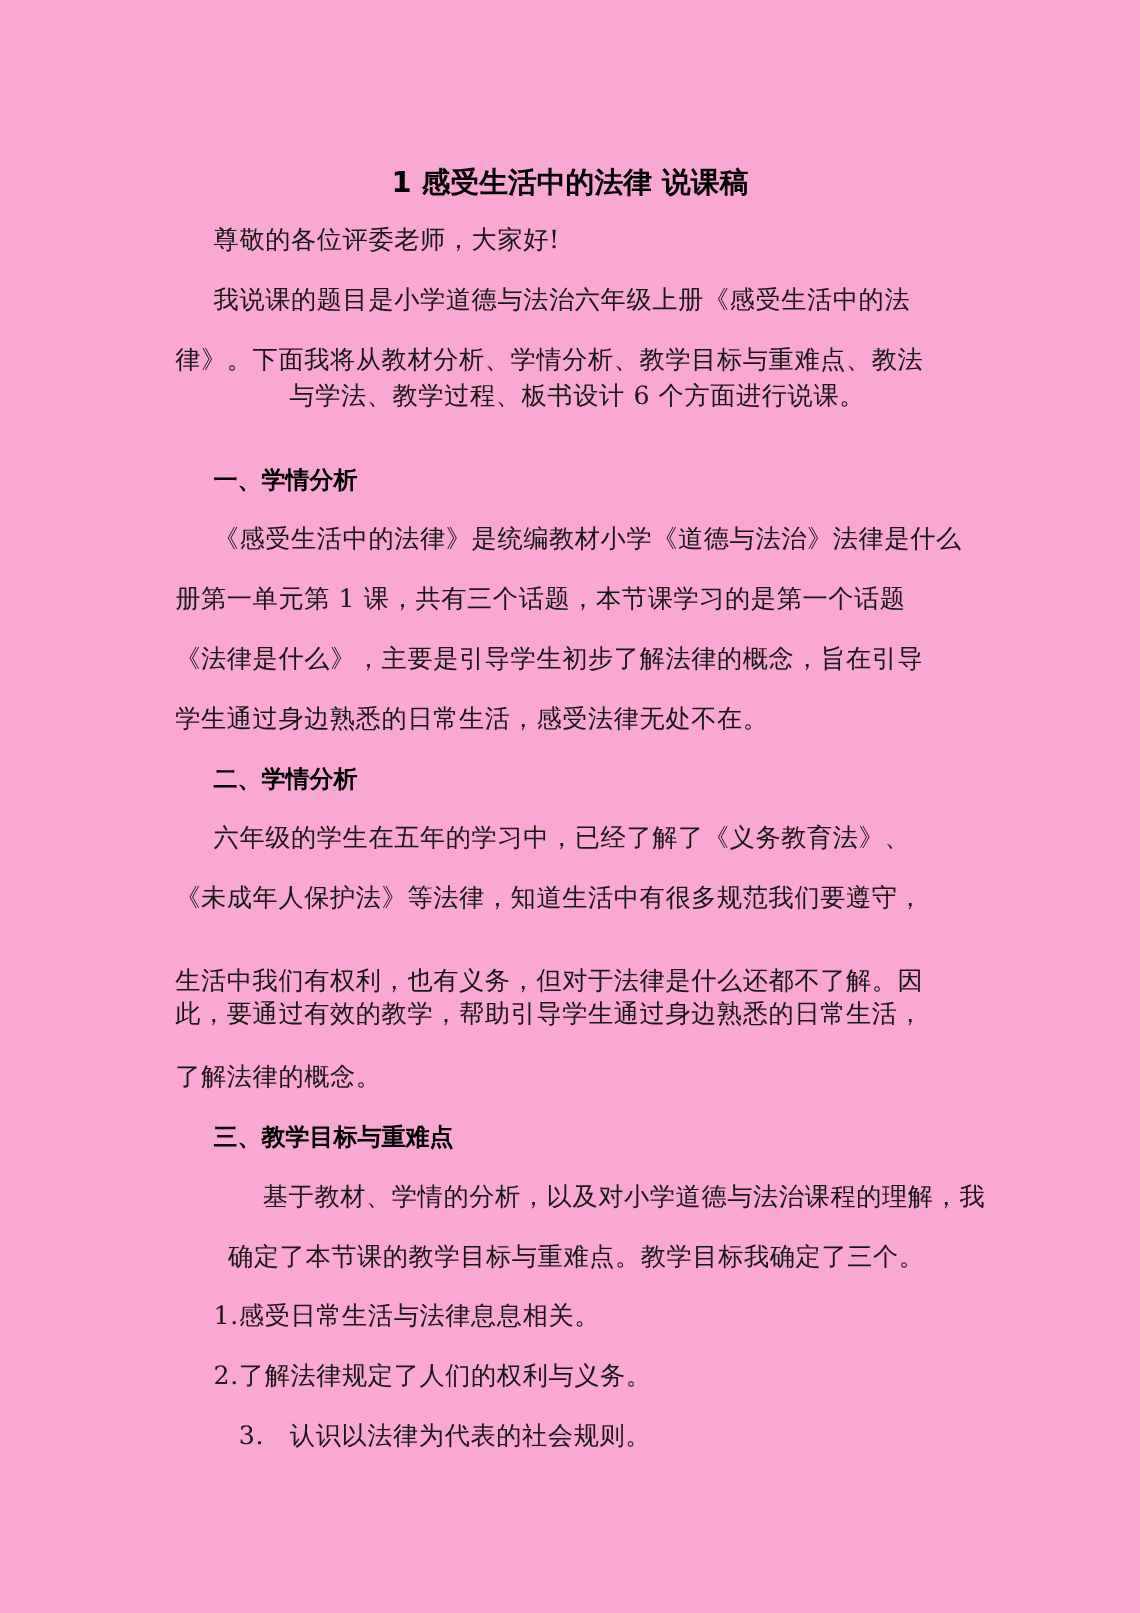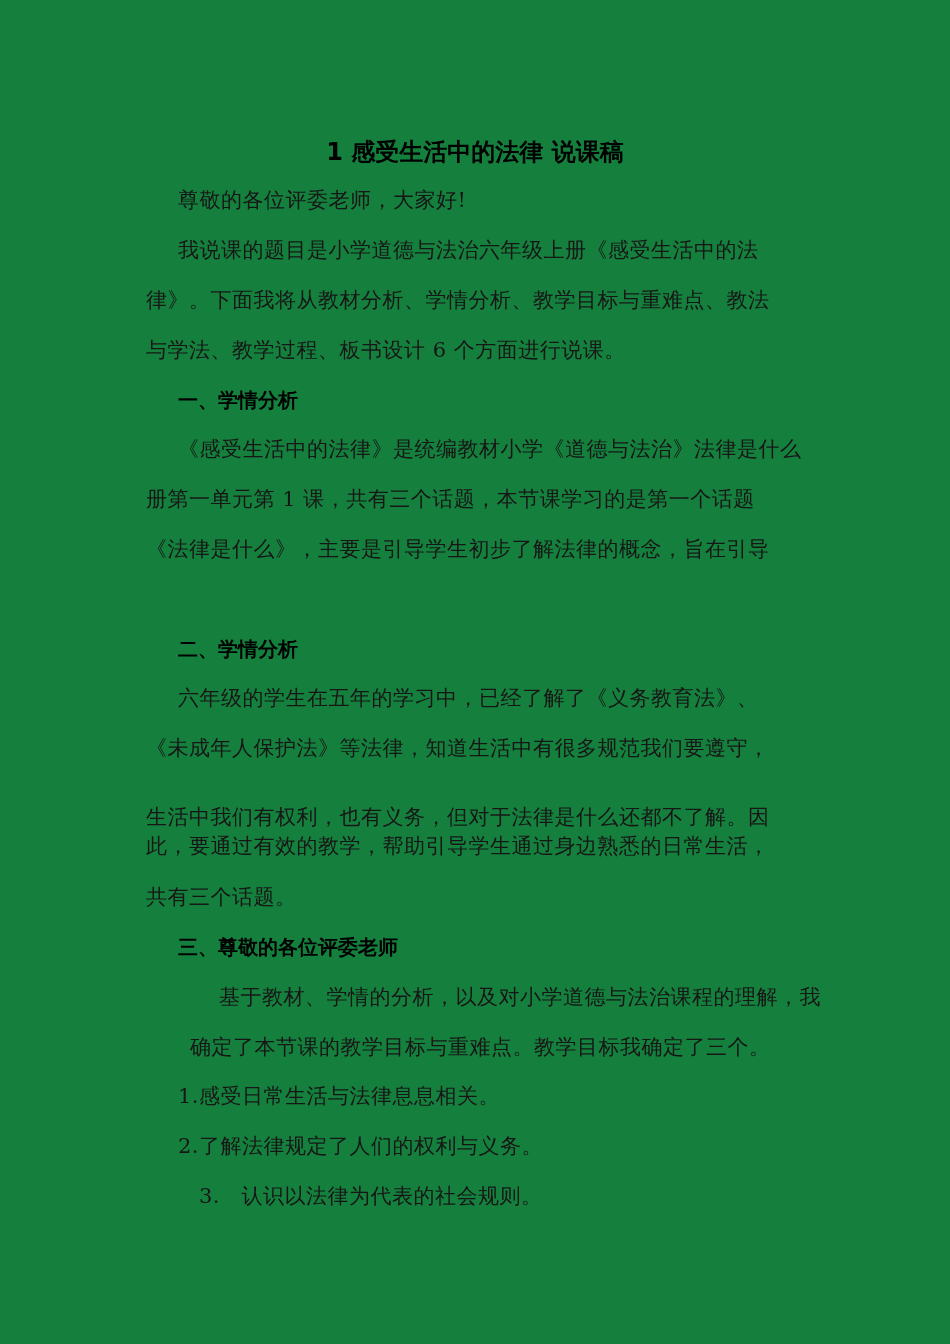--- a/index.html
+++ b/index.html
@@ -12,21 +12,21 @@
       height: 1344px;
       position: relative;
       overflow: hidden;
       font-family: "DejaVu Serif", "Liberation Serif", serif;
       color: #111111;
     }
     .page {
       position: absolute;
       left: 0; top: 0;
       width: 950px; height: 1344px;
-      background: #15803d;
+      background: #f9a8d4;
     }
     .title {
       position: absolute;
       left: 0; width: 950px;
       top: 134px;
       text-align: center;
       font-family: "DejaVu Sans", "Liberation Sans", sans-serif;
       font-weight: bold;
       font-size: 24px;
       line-height: 36px;
@@ -58,34 +58,35 @@
 <body>
 
 <div class="page">
 
   <div class="title">1 感受生活中的法律 说课稿</div>
 
   <div class="line indent" style="top:185px;">尊敬的各位评委老师，大家好!</div>
 
   <div class="line indent" style="top:235px;">我说课的题目是小学道德与法治六年级上册《感受生活中的法</div>
   <div class="line" style="top:285px;">律》。下面我将从教材分析、学情分析、教学目标与重难点、教法</div>
-  <div class="line" style="top:335px;">与学法、教学过程、板书设计 6 个方面进行说课。</div>
+  <div class="line" style="top:315px;text-align:center;">与学法、教学过程、板书设计 6 个方面进行说课。</div>
 
   <div class="heading" style="top:385px;">一、学情分析</div>
   <div class="line indent" style="top:434px;">《感受生活中的法律》是统编教材小学《道德与法治》法律是什么</div>
   <div class="line" style="top:484px;">册第一单元第 1 课，共有三个话题，本节课学习的是第一个话题</div>
   <div class="line" style="top:534px;">《法律是什么》，主要是引导学生初步了解法律的概念，旨在引导</div>
+  <div class="line" style="top:584px;">学生通过身边熟悉的日常生活，感受法律无处不在。</div>
 
   <div class="heading" style="top:634px;">二、学情分析</div>
   <div class="line indent" style="top:683px;">六年级的学生在五年的学习中，已经了解了《义务教育法》、</div>
   <div class="line" style="top:733px;">《未成年人保护法》等法律，知道生活中有很多规范我们要遵守，</div>
   <div class="line" style="top:802px;">生活中我们有权利，也有义务，但对于法律是什么还都不了解。因</div>
   <div class="line" style="top:833px;font-family:Liberation Mono, monospace;">此，要通过有效的教学，帮助引导学生通过身边熟悉的日常生活，</div>
-  <div class="line" style="top:882px;">共有三个话题。</div>
+  <div class="line" style="top:882px;">了解法律的概念。</div>
 
-  <div class="heading" style="top:932px;">三、尊敬的各位评委老师</div>
+  <div class="heading" style="top:932px;">三、教学目标与重难点</div>
   <div class="line indent" style="top:982px;margin-left:41px;">基于教材、学情的分析，以及对小学道德与法治课程的理解，我</div>
   <div class="line" style="top:1032px;margin-left:44px;">确定了本节课的教学目标与重难点。教学目标我确定了三个。</div>
   <div class="line indent" style="top:1081px;">1.感受日常生活与法律息息相关。</div>
   <div class="line indent" style="top:1131px;">2.了解法律规定了人们的权利与义务。</div>
   <div class="line indent" style="top:1181px; white-space:pre;margin-left:21px;">3.   认识以法律为代表的社会规则。</div>
 
 </div>
 
 </body></html>

